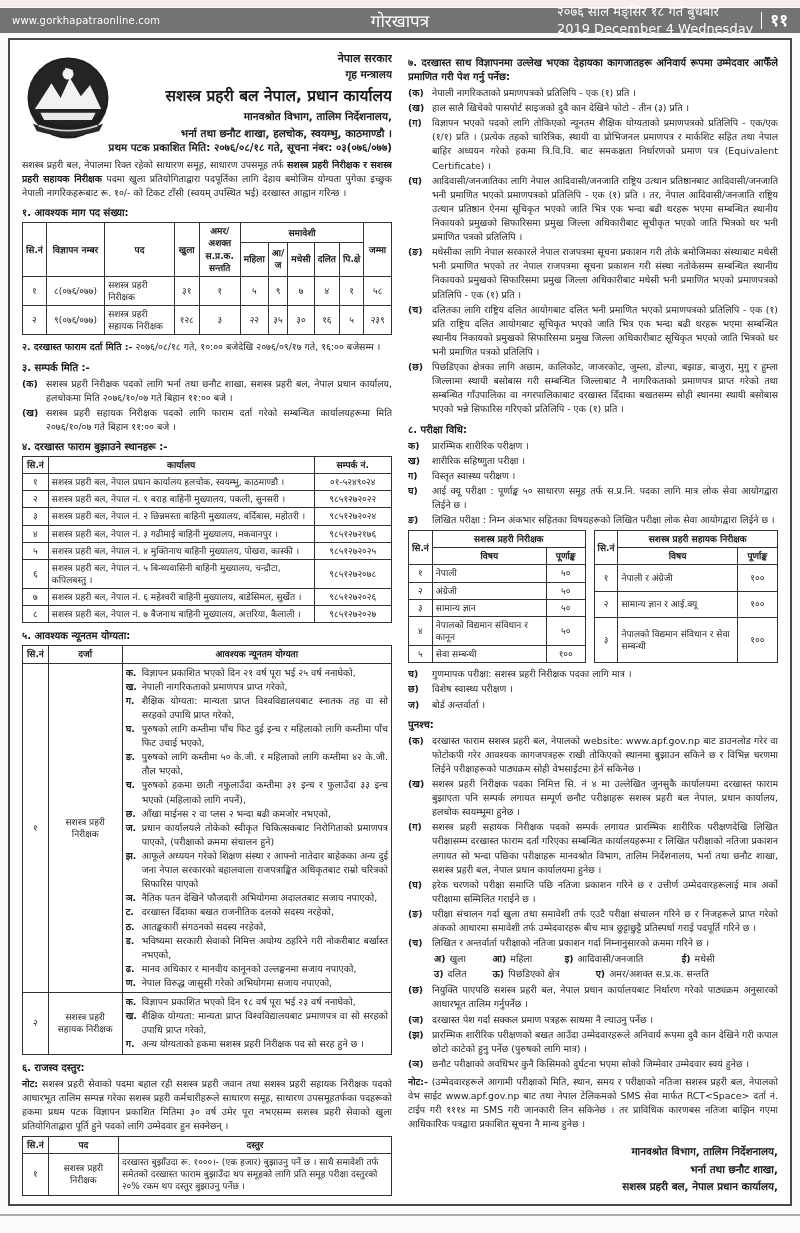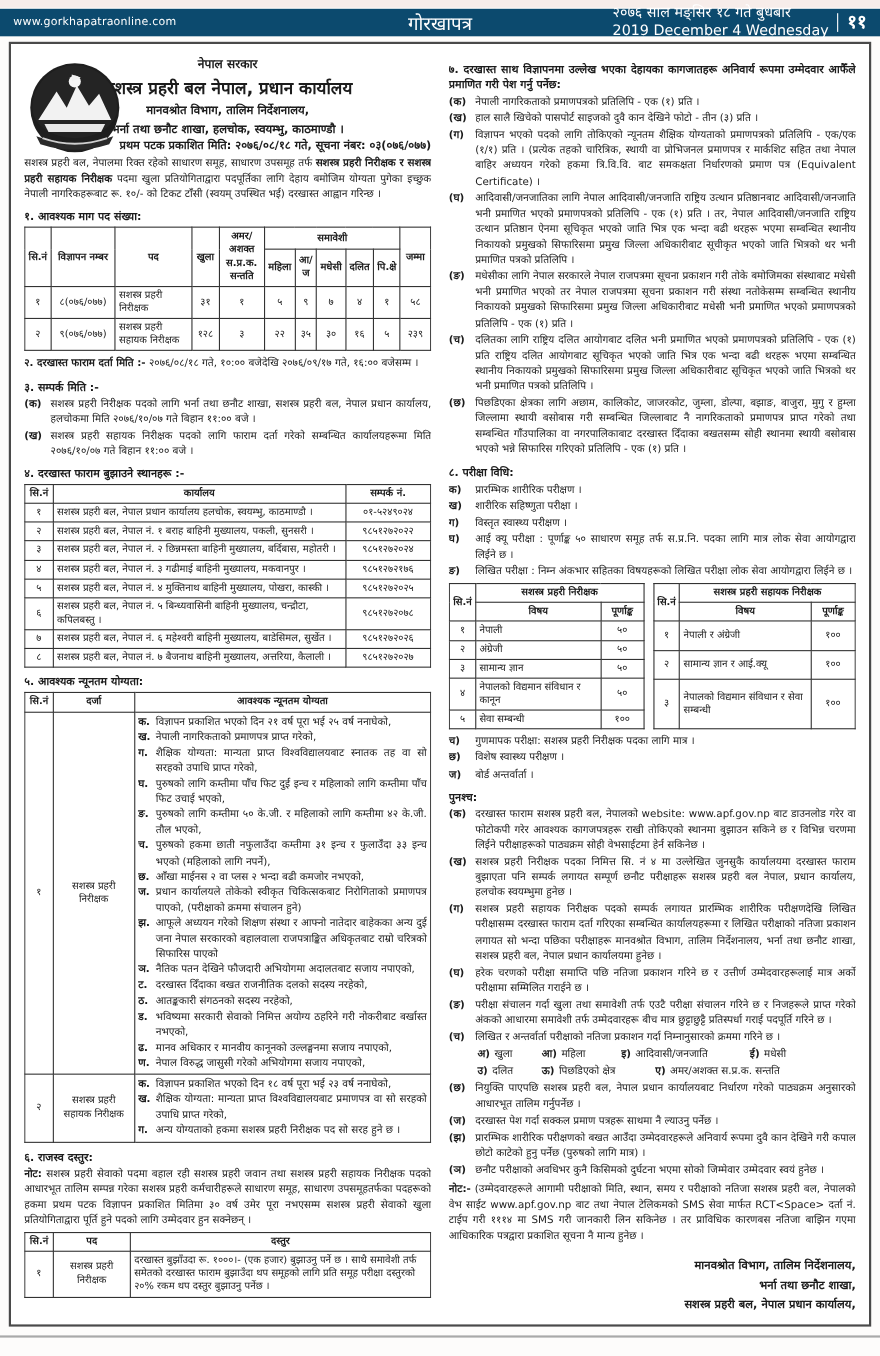--- a/index.html
+++ b/index.html
@@ -4,21 +4,21 @@
 <style>
   html,body{margin:0;padding:0;}
   body{
     width:800px;height:1233px;background:#fdfcfb;color:#1c1c1c;
     font-family:"DejaVu Sans","Liberation Sans",sans-serif;
     -webkit-font-smoothing:antialiased;overflow:hidden;
   }
   .top-strip{height:7px;background:#f7edea;}
   
   .masthead{
-    height:25px;margin:1px 0 0;background:#0c4a6e;color:#fff;
+    height:25px;margin:1px 0 0;background:#737373;color:#fff;
     display:flex;align-items:center;padding:0 12px;position:relative;
   }
   .masthead .site{font-size:10px;letter-spacing:.2px;}
   .masthead .paper{
     position:absolute;left:50%;transform:translateX(-50%);
     font-size:17px;font-weight:normal;
   }
   .masthead .right{margin-left:auto;display:flex;align-items:center;}
   .masthead .dates{text-align:left;font-size:13px;line-height:1.25;}
   .masthead .pagenum{
@@ -27,21 +27,21 @@
   }
   
   .notice-box{
     margin:5px 8px 0;border:2px solid #4a4a4a;background:#fff;
     height:1168px;box-sizing:border-box;padding:10px 12px 8px;
     display:flex;gap:16px;overflow:hidden;
   }
   .bottom-rule{border-top:2px solid #a9a9a9;margin:8px 0 0;}
   .col{flex:1;min-width:0;overflow:hidden;}
   
-  .org-header{position:relative;text-align:center;}
+  .org-header{position:relative;text-align:right;}
   .logo{position:absolute;left:0;top:2px;width:92px;height:92px;}
   .l-gov{font-size:11px;font-weight:bold;}
   .l-min{font-size:10.5px;font-weight:bold;margin-top:2px;}
   .l-org{font-size:15.5px;font-weight:bold;margin-top:3px;}
   .l-dep{font-size:10.5px;font-weight:bold;margin-top:3px;}
   .notice-title{text-align:center;font-size:14px;font-weight:bold;margin:8px 0 3px;}
   .pub-line{text-align:right;font-size:10.3px;font-weight:bold;margin-bottom:4px;}
   .intro{font-size:9.4px;line-height:1.5;text-align:justify;margin:2px 0 5px;}
   
   .sec-title{font-size:10px;font-weight:bold;margin:5px 0 3px;}
@@ -103,20 +103,21 @@
         <circle cx="50" cy="50" r="44" fill="#1e1e1e"></circle>
         <path d="M8,50 a42,42 0 0 1 84,0 a42,30 0 0 1 -84,0 z" fill="#242424"></path>
         <path d="M14,62 L32,34 L42,50 L52,28 L64,48 L74,36 L86,62 Z" fill="#f2f2f2"></path>
         <path d="M20,66 L80,66 L76,74 L24,74 Z" fill="#e8e8e8"></path>
         <circle cx="50" cy="24" r="6" fill="#f5f5f5"></circle>
         <path d="M47,12 L47,24 L56,20 L47,17 Z" fill="#f0f0f0"></path>
         <path d="M12,78 Q50,92 88,78 L84,86 Q50,97 16,86 Z" fill="#2a2a2a"></path>
         <path d="M18,80 Q50,91 82,80" stroke="#cfcfcf" stroke-width="2" fill="none"></path>
       </svg>
       <div class="l-gov">नेपाल सरकार</div>
+      <div class="l-min">गृह मन्त्रालय</div>
       <div class="l-org">सशस्त्र प्रहरी बल नेपाल, प्रधान कार्यालय</div>
       <div class="l-dep">मानवश्रोत विभाग, तालिम निर्देशनालय,</div>
       <div class="l-dep">भर्ना तथा छनौट शाखा, हलचोक, स्वयम्भु, काठमाण्डौ ।</div>
     </div>
 
     <div class="pub-line">प्रथम पटक प्रकाशित मिति: २०७६/०८/१८ गते, सूचना नंबर: ०३(०७६/०७७)</div>
 
     <div class="intro"><span>सशस्त्र प्रहरी बल, नेपालमा रिक्त रहेको साधारण समूह, साधारण उपसमूह तर्फ </span><b>सशस्त्र प्रहरी निरीक्षक र सशस्त्र प्रहरी सहायक निरीक्षक</b><span> पदमा खुला प्रतियोगिताद्वारा पदपूर्तिका लागि देहाय बमोजिम योग्यता पुगेका इच्छुक नेपाली नागरिकहरूबाट रू. १०/- को टिकट टाँसी (स्वयम् उपस्थित भई) दरखास्त आह्वान गरिन्छ ।</span></div>
 
     <div class="sec-title">१. आवश्यक माग पद संख्या:</div>

